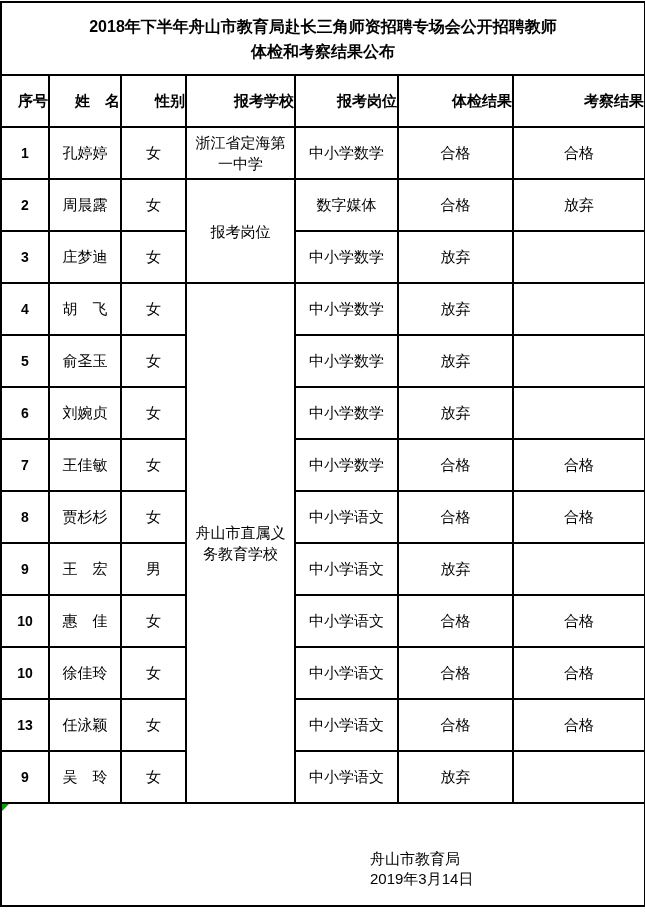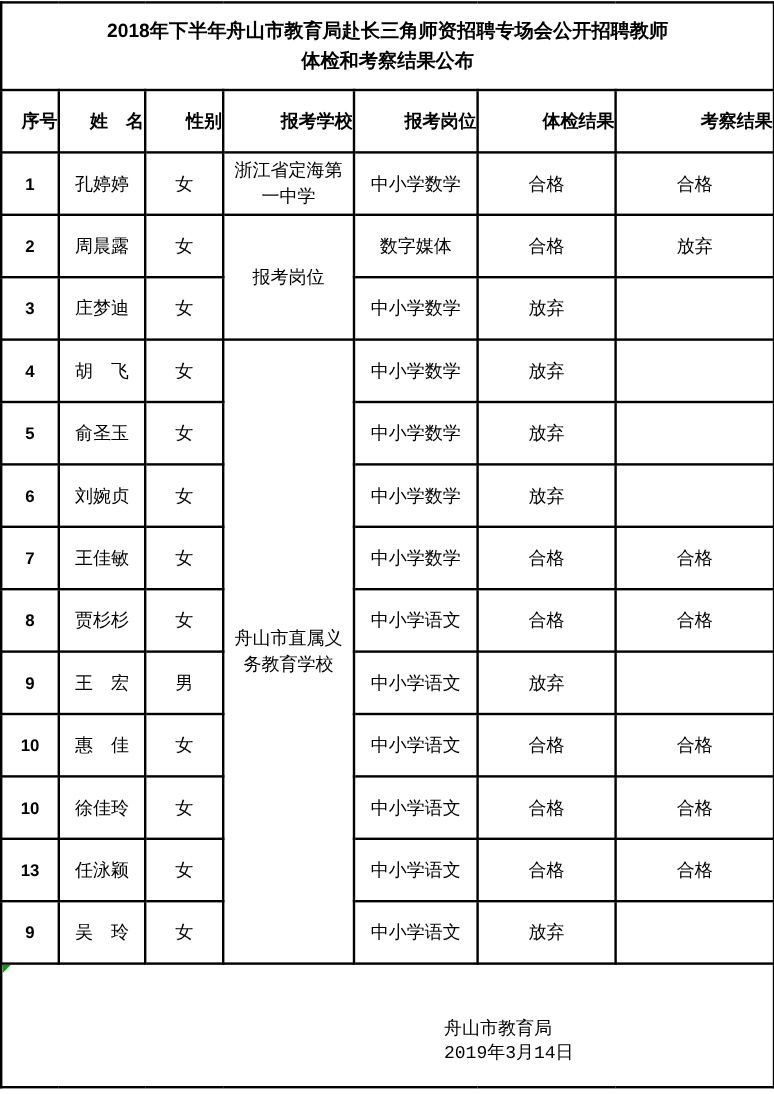--- a/index.html
+++ b/index.html
@@ -60,21 +60,20 @@
   tr.footer-row td {
     height: 101px;
     border-top: 2px solid #000000;
     vertical-align: top;
     text-align: left;
   }
   .footer-wrap {
     position: relative;
     width: 100%;
     height: 78px;
-    font-family: Liberation Mono, monospace;
   }
   .green-marker {
     position: absolute;
     top: 0px;
     left: 0px;
     width: 0;
     height: 0;
     border-top: 7px solid #00a000;
     border-right: 7px solid transparent;
   }

